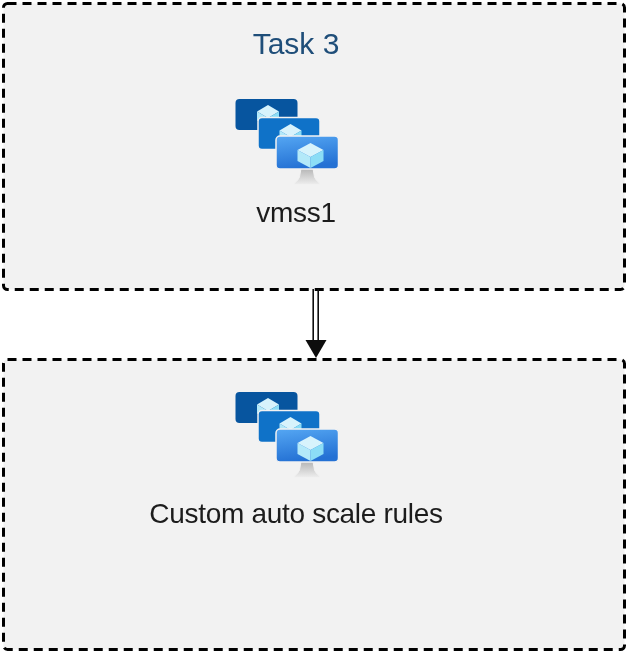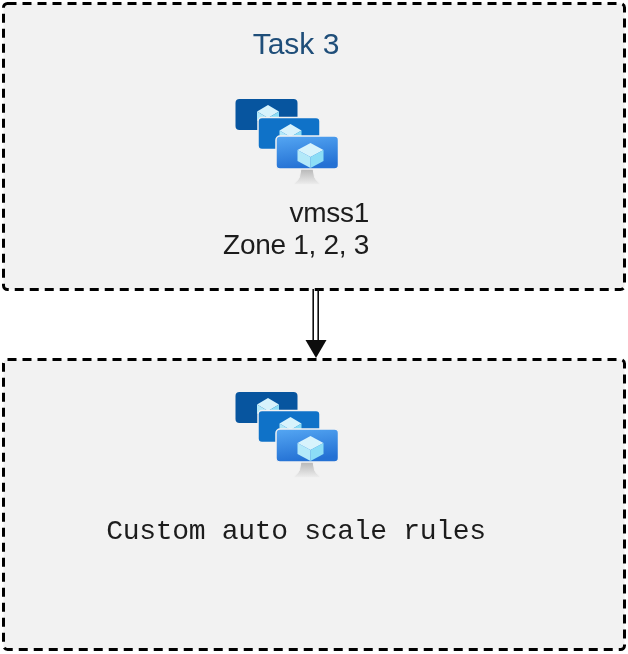--- a/index.html
+++ b/index.html
@@ -24,21 +24,21 @@
   .vmss-icon{display:block;transform:translateX(-9px);}
   .caption{
     font-size:28px;line-height:32px;letter-spacing:-0.3px;
     color:var(--text-color,#1C1C1C);text-align:right;
   }
   .box1 .task-title{margin-top:24px;}
   .box1 .vmss-icon{margin-top:36px;}
   .box1 .caption{margin-top:9px;}
   .box2 .task-title{margin-top:32px;}
   .box2 .vmss-icon{margin-top:33px;}
-  .box2 .caption{margin-top:35px;font-family:Liberation Mono, monospace;}
+  .box2 .caption{margin-top:17px;}
   .connector-svg{position:absolute;left:303px;top:289px;display:block;}
 </style>
 </head>
 <body>
 
 <div class="canvas">
 
   <section class="task-box box1">
     <svg class="border-svg" width="624" height="289" viewBox="0 0 624 289">
       <rect x="1.5" y="1.5" width="621" height="286" rx="4" style="fill:var(--box-fill,#F2F2F2);stroke:var(--box-border,#000);" stroke-width="3" stroke-dasharray="9 6"></rect>
@@ -77,21 +77,20 @@
         <rect x="41" y="38" width="62.5" height="33" rx="4" fill="url(#frontGrad1)" stroke="#F2F2F2" stroke-width="1.5"></rect>
         <g>
           <polygon points="75.5,45 88.5,52 75.5,59 62.5,52" style="fill:var(--cube-top,#D7F3FC)"></polygon>
           <polygon points="62.5,52 75.5,59 75.5,70 62.5,63" style="fill:var(--cube-left,#B3E9F9)"></polygon>
           <polygon points="88.5,52 75.5,59 75.5,70 88.5,63" style="fill:var(--cube-right,#8BDDF6)"></polygon>
         </g>
       </svg>
 
       <div class="caption">
         <div>vmss1</div>
-        <div>Zone 1, 2, 3</div>
       </div>
     </div>
   </section>
 
   <svg class="connector-svg" width="26" height="69" viewBox="0 0 26 69">
     <line x1="10.2" y1="0" x2="10.2" y2="53" style="stroke:var(--connector-color,#0D0D0D)" stroke-width="1.6"></line>
     <line x1="15.2" y1="0" x2="15.2" y2="53" style="stroke:var(--connector-color,#0D0D0D)" stroke-width="1.6"></line>
     <polygon points="2.5,51 23.5,51 13,69" style="fill:var(--connector-color,#0D0D0D)"></polygon>
   </svg>
 

